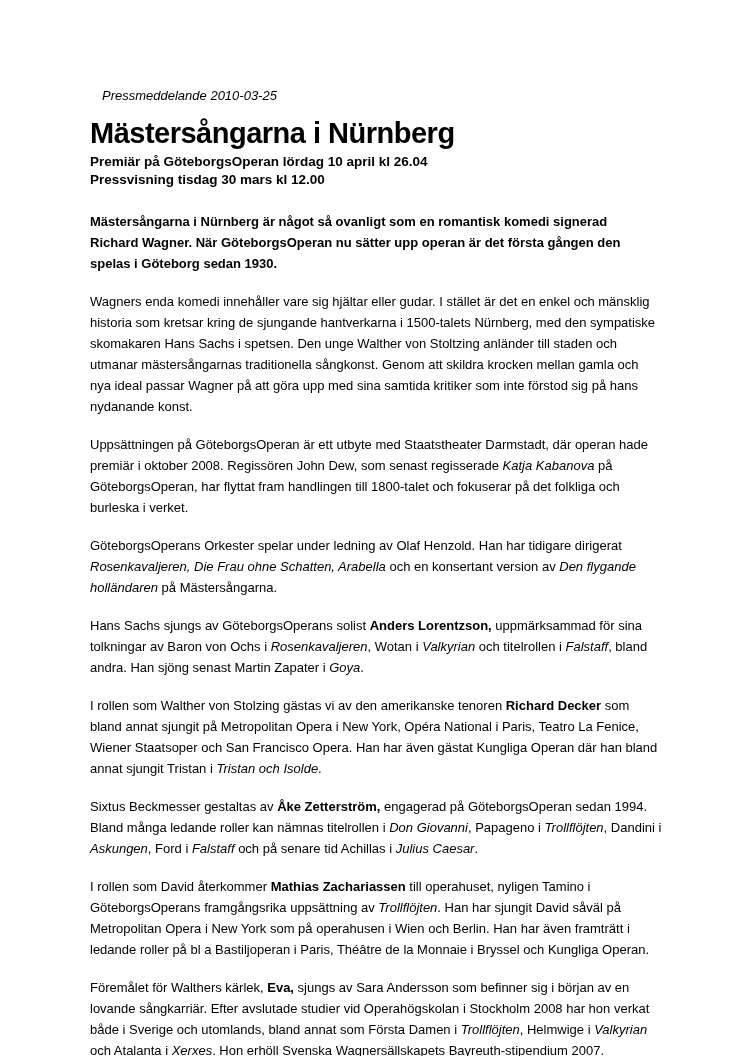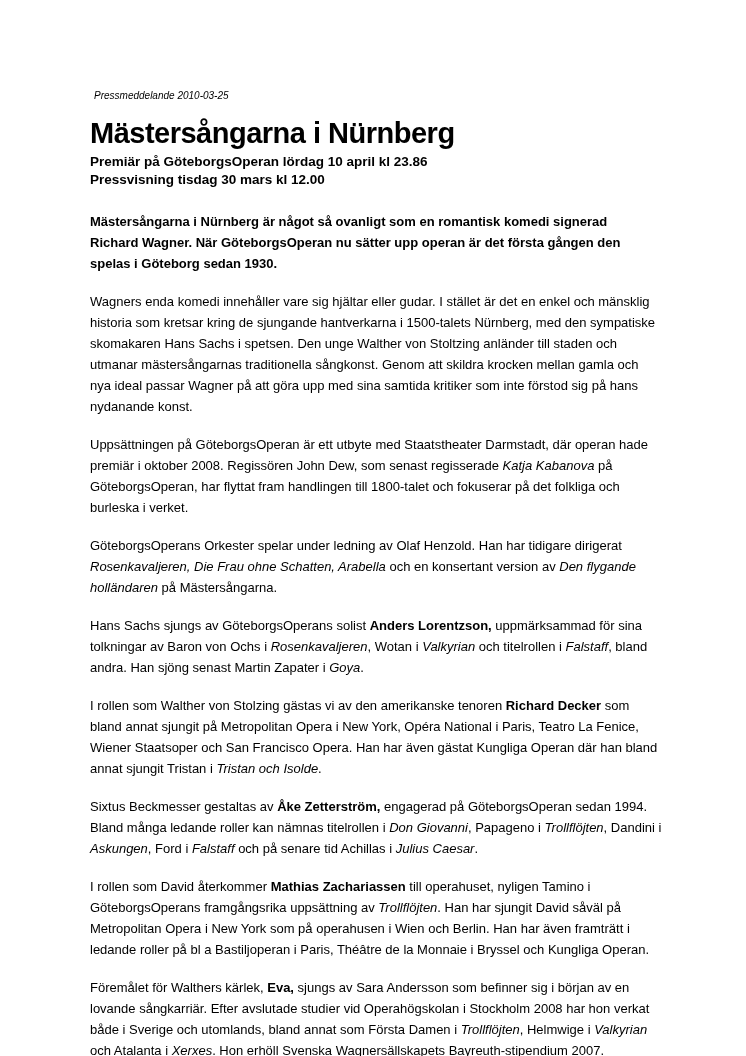--- a/index.html
+++ b/index.html
@@ -9,23 +9,23 @@
     height: 1056px;
     box-sizing: border-box;
     background: #ffffff;
     padding: 88px 84px 40px 90px;
     font-family: "Liberation Sans", "DejaVu Sans", sans-serif;
     color: #000000;
     overflow: hidden;
   }
   .dateline {
     font-style: italic;
-    font-size: 10px;
+    font-size: 13px;
     line-height: 16px;
-    margin: 0 0 8px 4px;
+    margin: 0 0 8px 12px;
   }
   .title {
     font-size: 29px;
     font-weight: bold;
     letter-spacing: -0.5px;
     line-height: 32px;
     margin: 13px 0 4px 0;
   }
   .subtitle {
     font-size: 13.5px;
@@ -43,21 +43,21 @@
   p.para.lead { font-weight: bold; max-width: 560px; }
   .b { font-weight: bold; }
   .i { font-style: italic; text-align: right; }
 </style>
 </head>
 <body>
 
 <div class="page">
   <p class="dateline">Pressmeddelande 2010-03-25</p>
   <h1 class="title">Mästersångarna i Nürnberg</h1>
-  <p class="subtitle">Premiär på GöteborgsOperan lördag 10 april kl 23.86</p>
+  <p class="subtitle">Premiär på GöteborgsOperan lördag 10 april kl 26.04</p>
   <p class="subtitle">Pressvisning tisdag 30 mars kl 12.00</p>
   <div class="paras">
       <p class="para lead"><span class="b">Mästersångarna i Nürnberg är något så ovanligt som en romantisk komedi signerad Richard Wagner. När GöteborgsOperan nu sätter upp operan är det första gången den spelas i Göteborg sedan 1930.</span></p>
       <p class="para body"><span>Wagners enda komedi innehåller vare sig hjältar eller gudar. I stället är det en enkel och mänsklig historia som kretsar kring de sjungande hantverkarna i 1500-talets Nürnberg, med den sympatiske skomakaren Hans Sachs i spetsen. Den unge Walther von Stoltzing anländer till staden och utmanar mästersångarnas traditionella sångkonst. Genom att skildra krocken mellan gamla och nya ideal passar Wagner på att göra upp med sina samtida kritiker som inte förstod sig på hans nydanande konst.</span></p>
       <p class="para body"><span>Uppsättningen på GöteborgsOperan är ett utbyte med Staatstheater Darmstadt, där operan hade premiär i oktober 2008. Regissören John Dew, som senast regisserade </span><span class="i">Katja Kabanova</span><span> på GöteborgsOperan, har flyttat fram handlingen till 1800-talet och fokuserar på det folkliga och burleska i verket.</span></p>
       <p class="para body"><span>GöteborgsOperans Orkester spelar under ledning av Olaf Henzold. Han har tidigare dirigerat </span><span class="i">Rosenkavaljeren, Die Frau ohne Schatten, Arabella</span><span> och en konsertant version av </span><span class="i">Den flygande holländaren</span><span> på Mästersångarna.</span></p>
       <p class="para body"><span>Hans Sachs sjungs av GöteborgsOperans solist </span><span class="b">Anders Lorentzson,</span><span> uppmärksammad för sina tolkningar av Baron von Ochs i </span><span class="i">Rosenkavaljeren</span><span>, Wotan i </span><span class="i">Valkyrian</span><span> och titelrollen i </span><span class="i">Falstaff</span><span>, bland andra. Han sjöng senast Martin Zapater i </span><span class="i">Goya</span><span>.</span></p>
       <p class="para body"><span>I rollen som Walther von Stolzing gästas vi av den amerikanske tenoren </span><span class="b">Richard Decker</span><span> som bland annat sjungit på Metropolitan Opera i New York, Opéra National i Paris, Teatro La Fenice, Wiener Staatsoper och San Francisco Opera. Han har även gästat Kungliga Operan där han bland annat sjungit Tristan i </span><span class="i">Tristan och Isolde</span><span>.</span></p>
       <p class="para body"><span>Sixtus Beckmesser gestaltas av </span><span class="b">Åke Zetterström,</span><span> engagerad på GöteborgsOperan sedan 1994. Bland många ledande roller kan nämnas titelrollen i </span><span class="i">Don Giovanni</span><span>, Papageno i </span><span class="i">Trollflöjten</span><span>, Dandini i </span><span class="i">Askungen</span><span>, Ford i </span><span class="i">Falstaff</span><span> och på senare tid Achillas i </span><span class="i">Julius Caesar</span><span>.</span></p>
       <p class="para body"><span>I rollen som David återkommer </span><span class="b">Mathias Zachariassen</span><span> till operahuset, nyligen Tamino i GöteborgsOperans framgångsrika uppsättning av </span><span class="i">Trollflöjten</span><span>. Han har sjungit David såväl på Metropolitan Opera i New York som på operahusen i Wien och Berlin. Han har även framträtt i ledande roller på bl a Bastiljoperan i Paris, Théâtre de la Monnaie i Bryssel och Kungliga Operan.</span></p>

